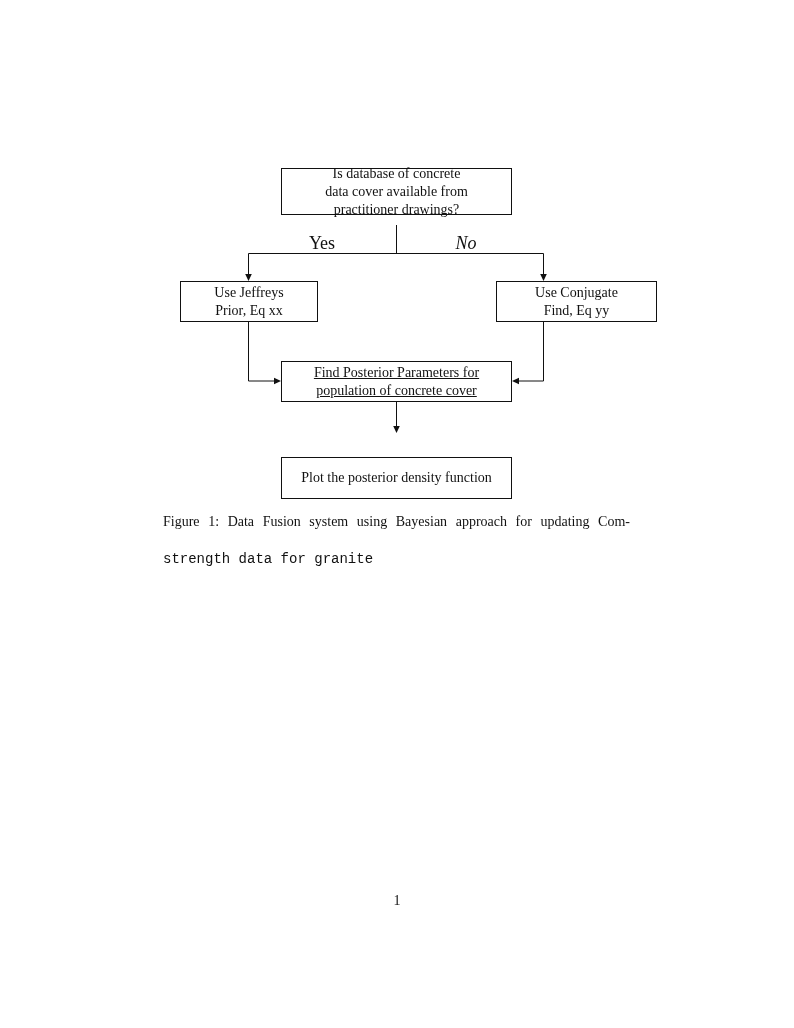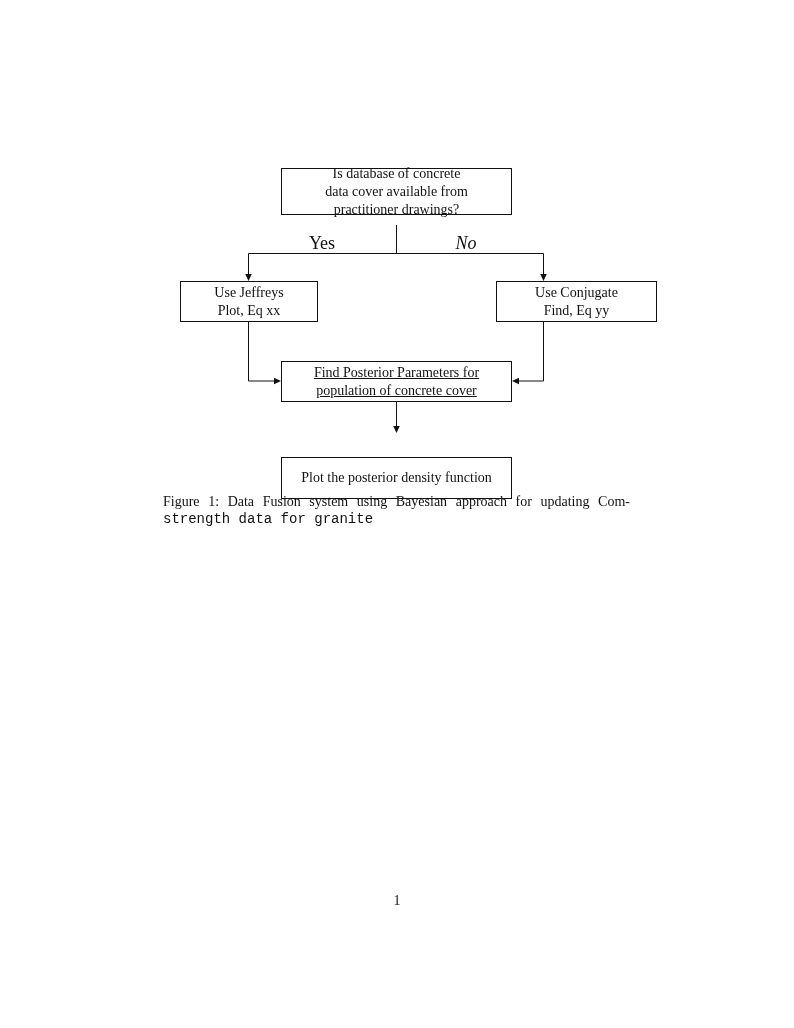--- a/index.html
+++ b/index.html
@@ -63,20 +63,21 @@
     left: 163px;
     top: 493px;
     width: 467px;
     font-size: 14px;
     line-height: 17.5px;
   }
   .cap-line {
     display: block;
     text-align: justify;
     text-align-last: justify;
+    margin-top: 20px;
   }
   .cap-line.last {
     text-align-last: left;
     font-family: Liberation Mono, monospace;
   }
   .math-it { font-style: italic; }
   .math-sub { font-size: 0.68em; font-style: italic; }
   .page-number {
     position: absolute;
     left: 0;
@@ -121,21 +122,21 @@
     <span class="node-line">Is database of concrete</span>
     <span class="node-line">data cover available from</span>
     <span class="node-line">practitioner drawings?</span>
   </div>
 
   <div class="edge-label" id="label-yes">Yes</div>
   <div class="edge-label" id="label-no">No</div>
 
   <div class="node" id="node-jeffreys">
     <span class="node-line">Use Jeffreys</span>
-    <span class="node-line">Plot, Eq xx</span>
+    <span class="node-line">Prior, Eq xx</span>
   </div>
 
   <div class="node" id="node-conjugate">
     <span class="node-line">Use Conjugate</span>
     <span class="node-line">Find, Eq yy</span>
   </div>
 
   <div class="node" id="node-posterior">
     <span class="node-line">Find Posterior Parameters for</span>
     <span class="node-line">population of concrete cover</span>

